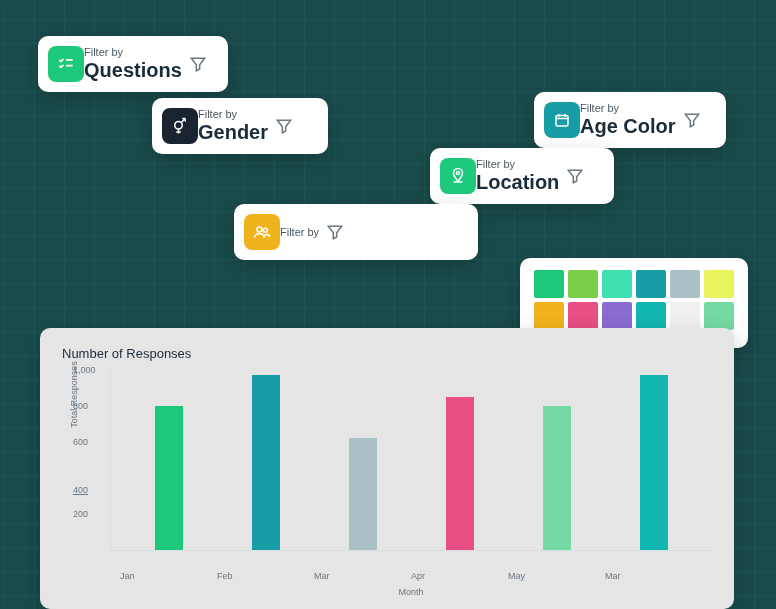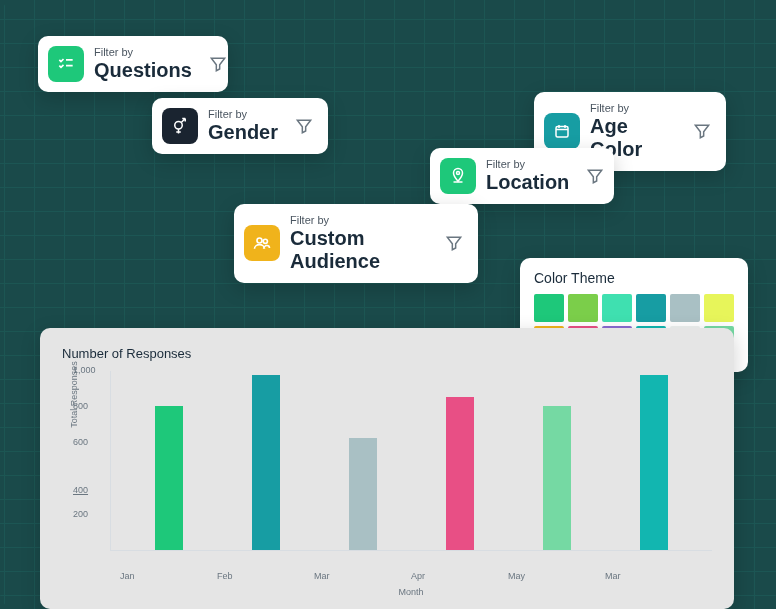--- a/index.html
+++ b/index.html
@@ -23,21 +23,20 @@
     background-size: 30px 24px;
   }
   .filter-card {
     position: absolute;
     background: #fff;
     border-radius: 10px;
     box-shadow: 0 6px 20px rgba(0,0,0,.18);
     display: flex;
     align-items: center;
     padding: 10px 14px 10px 10px;
-    gap: 10px;
   }
   .filter-icon {
     width: 36px;
     height: 36px;
     border-radius: 8px;
     display: flex;
     align-items: center;
     justify-content: center;
     color: #fff;
     flex: none;
@@ -178,29 +177,27 @@
 <div class="filter-card" style="left:234px; top:204px; width:244px;">
   <div class="filter-icon" style="background:#f0b31b">
     <svg viewBox="0 0 24 24" width="20" height="20" fill="none" stroke="currentColor" stroke-width="2">
         <circle cx="9" cy="9" r="3"></circle>
         <circle cx="16" cy="10" r="2.5"></circle>
         <path d="M3 19c0-3 3-5 6-5s6 2 6 5M14 19c0-2.2 1.8-4 4-4s3 1 3 3"></path>
       </svg>
   </div>
   <div class="filter-text">
     <span class="filter-pre">Filter by</span>
-    <span class="filter-name">Custom Audience</span>
   </div>
   <svg class="funnel" viewBox="0 0 24 24" fill="none" stroke="currentColor" stroke-width="1.8">
       <path d="M4 5h16l-6 8v5l-4 2v-7L4 5z"></path>
     </svg>
 </div>
 
 <div class="color-theme" style="left:520px; top:258px;">
-  <h3>Color Theme</h3>
   <div id="swatches">
       <div class="swatch-row">
         <div class="swatch" style="background: rgb(30, 200, 122);"></div>
         <div class="swatch" style="background: rgb(123, 206, 74);"></div>
         <div class="swatch" style="background: rgb(63, 224, 176);"></div>
         <div class="swatch" style="background: rgb(23, 157, 163);"></div>
         <div class="swatch" style="background: rgb(169, 192, 196);"></div>
         <div class="swatch" style="background: rgb(231, 245, 90);"></div>
       </div>
       <div class="swatch-row">

